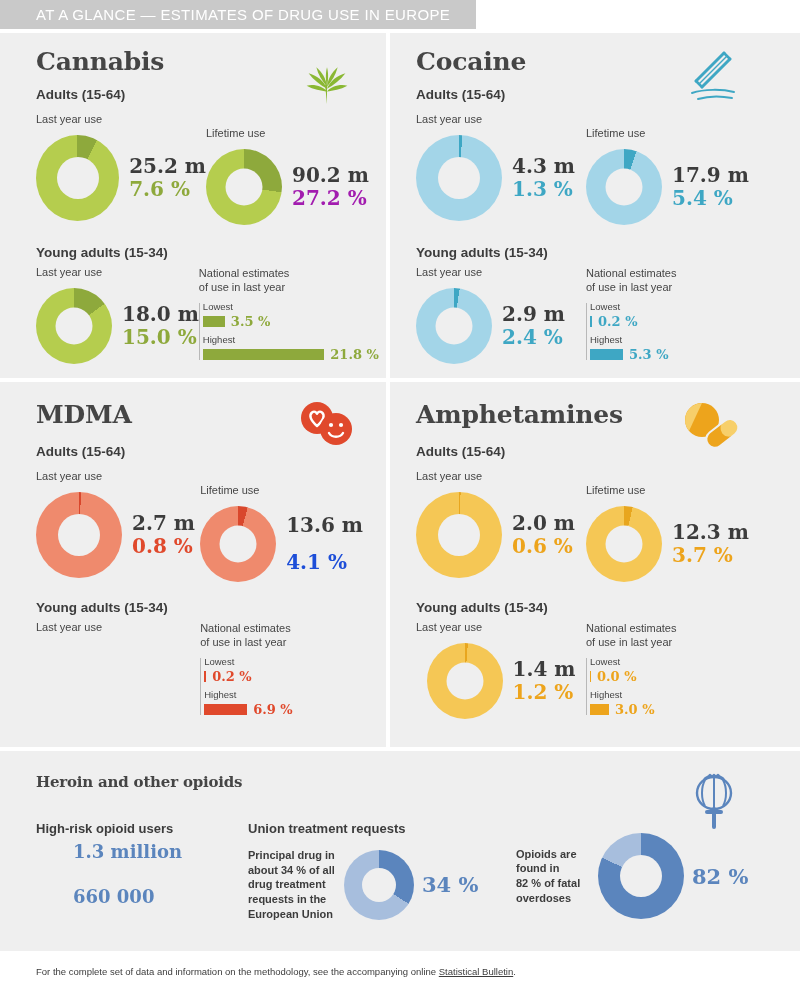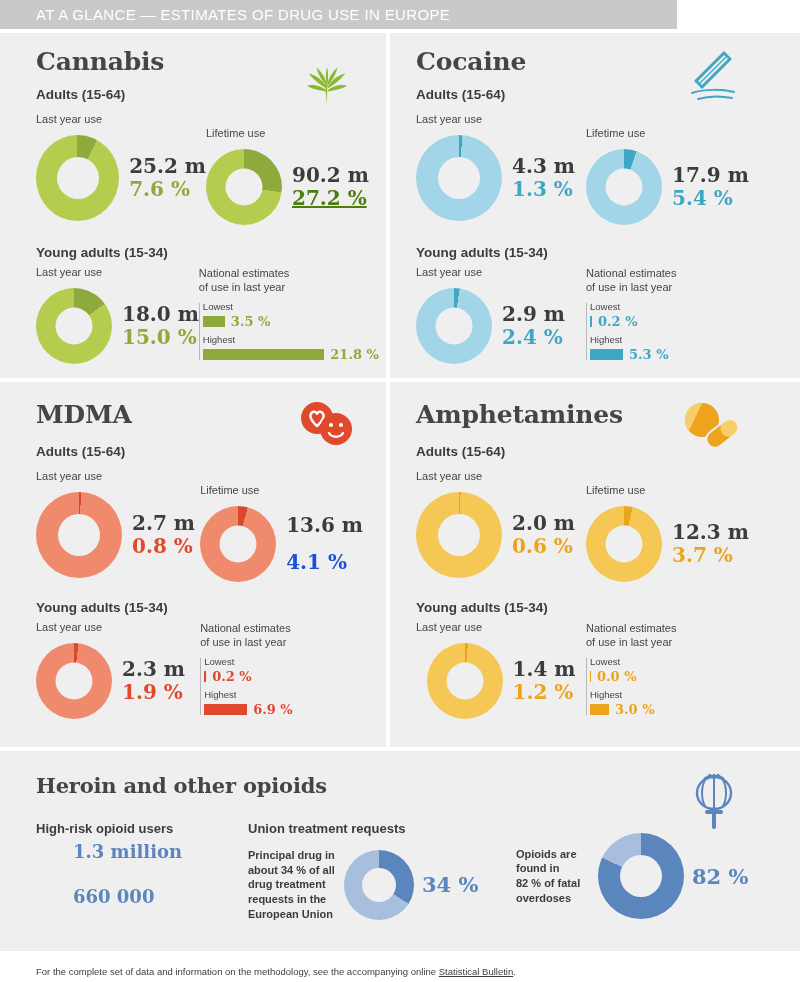--- a/index.html
+++ b/index.html
@@ -6,21 +6,21 @@
   html, body {
     width: 800px; height: 982px;
     background: #ffffff;
     font-family: "Liberation Sans", sans-serif;
     overflow: hidden;
   }
   .page { position: relative; width: 800px; height: 982px; background:#ffffff; }
 
   
   .header-bar {
-    position:absolute; left:0; top:0; width:677px; height:29px;
+    position:absolute; left:0; top:0; width:476px; height:29px;
     background:#c9c9c9; display:flex; align-items:center;
   }
   .header-title {
     color:#ffffff; font-size:15px; letter-spacing:0.35px;
     padding-left:36px; font-weight:400; white-space:nowrap;
   }
 
   
   .panel {
     position:absolute; background:#efefef;
@@ -150,21 +150,21 @@
               <div class="val-p" style="color:#8ea93c;">7.6 %</div>
             </div>
           </div>
         </div>
         <div style="width:180px;padding-top:14px;">
           <div class="sub-label">Lifetime use</div>
           <div class="stat-row" style="margin-top:8px;">
             <div class="donut d76" style="background:conic-gradient(#8ea93c 0 27.2%, #b5cd4e 27.2% 100%);"></div>
             <div>
               <div class="val-m">90.2 m</div>
-              <div class="val-p" style="color:#4d7c0f;text-decoration:underline;">27.2 %</div>
+              <div class="val-p" style="color:#a21caf;">27.2 %</div>
             </div>
           </div>
         </div>
       </div>
     </div>
 
     <div class="panel-inner" style="top:212px;">
       <div class="age-group">Young adults (15-34)</div>
       <div style="display:flex;margin-top:6px;">
         <div style="width:170px;">
@@ -323,27 +323,20 @@
           </div>
         </div>
       </div>
     </div>
 
     <div class="panel-inner" style="top:218px;">
       <div class="age-group">Young adults (15-34)</div>
       <div style="display:flex;margin-top:6px;">
         <div style="width:170px;">
           <div class="sub-label">Last year use</div>
-          <div class="stat-row" style="margin-top:8px;">
-            <div class="donut d76" style="background:conic-gradient(#d9472c 0 1.9%, #ef8a6d 1.9% 100%);"></div>
-            <div>
-              <div class="val-m">2.3 m</div>
-              <div class="val-p" style="color:#e0492c;">1.9 %</div>
-            </div>
-          </div>
         </div>
         <div style="width:180px;">
           <div class="nat-title">
             <span>National estimates</span><br>
             <span>of use in last year</span>
           </div>
           <div class="nat-wrap" style="margin-top:7px;">
             <div class="nat-cap">Lowest</div>
             <div class="bar-row">
               <div class="bar" style="width:2px;background:#e0492c;"></div>
@@ -435,21 +428,21 @@
               <span class="bar-val" style="color:#eda41c;">3.0 %</span>
             </div>
           </div>
         </div>
       </div>
     </div>
   </div>
 
   <div class="panel p-opioids">
     <div style="position:absolute;left:36px;top:22px;">
-      <div class="drug-title" style="font-size:21px;">Heroin and other opioids</div>
+      <div class="drug-title" style="font-size:15px;">Heroin and other opioids</div>
     </div>
     <span class="icon" style="left:686px;top:18px;">
       <svg width="56" height="62" viewBox="0 0 56 62">
         <g stroke="#5b85bd" fill="none" stroke-width="2.4">
           <ellipse cx="28" cy="24" rx="17" ry="16"></ellipse>
           <path d="M28 9 L28 40" stroke-width="2"></path>
           <path d="M19 11 C15 18 15 30 19 37" stroke-width="2"></path>
           <path d="M37 11 C41 18 41 30 37 37" stroke-width="2"></path>
           <path d="M18 11 C20 7 22 9 24 6 C26 9 28 6 28 6 C28 6 30 9 32 6 C34 9 36 7 38 11" stroke-width="2.4" stroke-linejoin="round"></path>
           <path d="M28 40 L28 58" stroke-width="4" stroke-linecap="round"></path>

